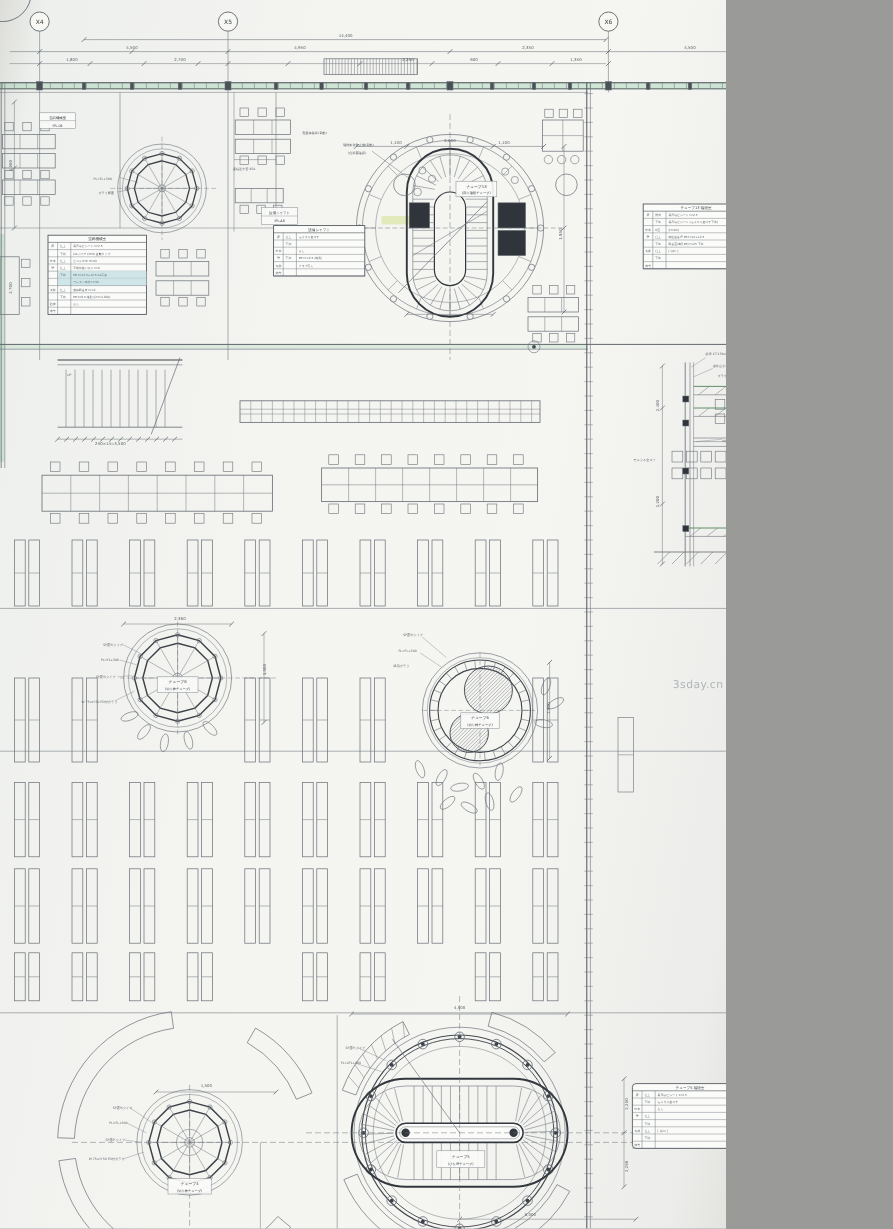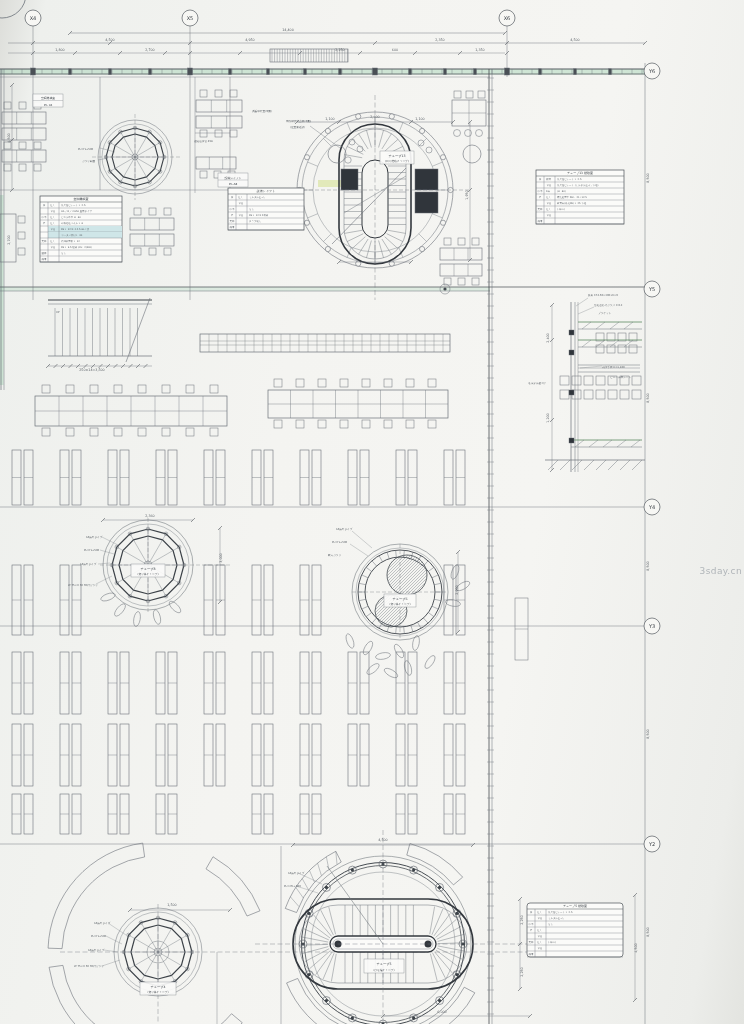--- a/index.html
+++ b/index.html
@@ -1,16 +1,16 @@
 <!DOCTYPE html>
 <html><head>
 <meta charset="utf-8">
 <style>
   html,body{margin:0;padding:0;background:#9a9a98;}
-  .sheet{position:relative;width:744px;height:1024px;overflow:hidden;
+  .sheet{position:relative;width:605px;height:1024px;overflow:hidden;
     background:linear-gradient(100deg,#dcddd9 0%,#eef0ed 5%,#f4f4f1 38%,#f5f5f2 68%,#ecedea 94%,#e3e4e0 100%);
     font-family:"DejaVu Sans",sans-serif;}
   svg{position:absolute;left:0;top:0;}
   text{font-family:"DejaVu Sans",sans-serif;}
   .bub{fill:#f7f7f4;stroke:#565c62;stroke-width:.7;}
   .bt{font-size:5px;text-anchor:middle;fill:#383e44;}
   .tl{font-size:3.2px;text-anchor:middle;fill:#3e444a;}
   .tls{font-size:2.7px;text-anchor:middle;fill:#3e444a;}
   .lbg{fill:rgba(250,250,248,.92);stroke:#81878d;stroke-width:.4;}
   .rl{font-size:2.8px;text-anchor:middle;fill:#3e444a;}

